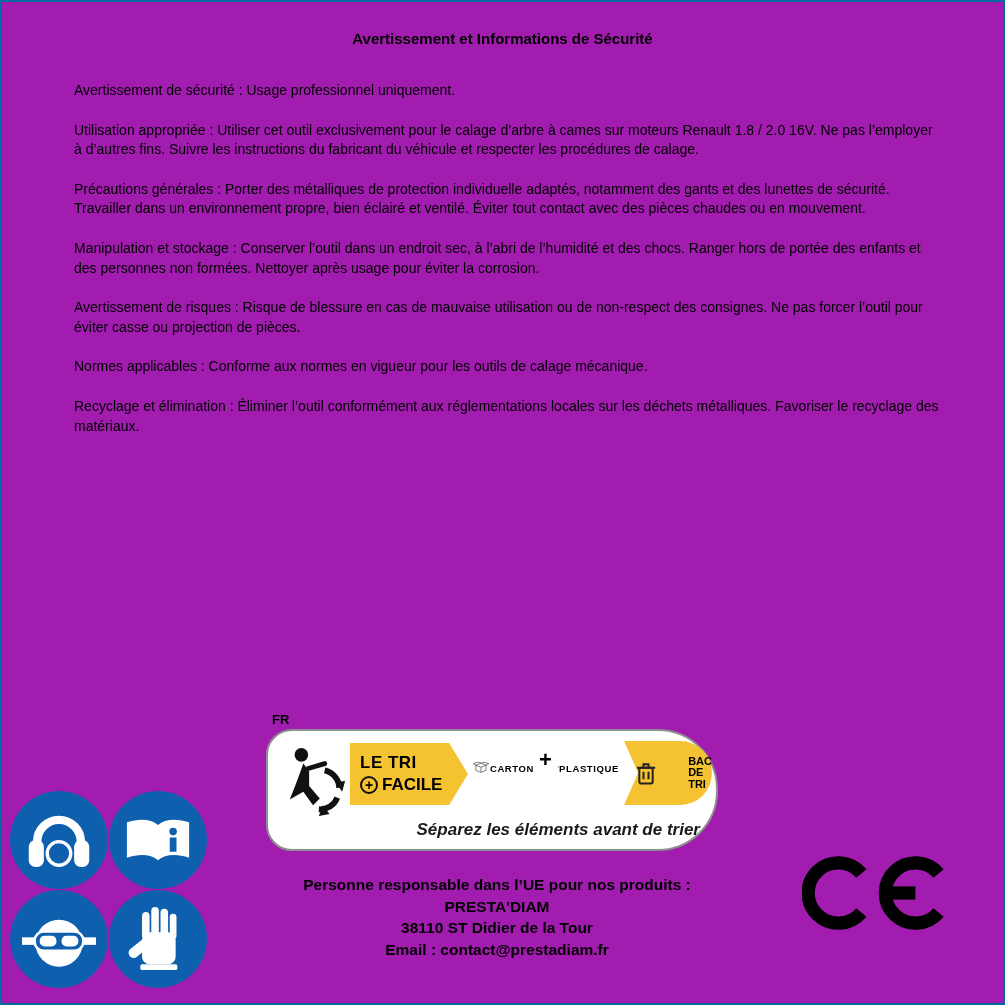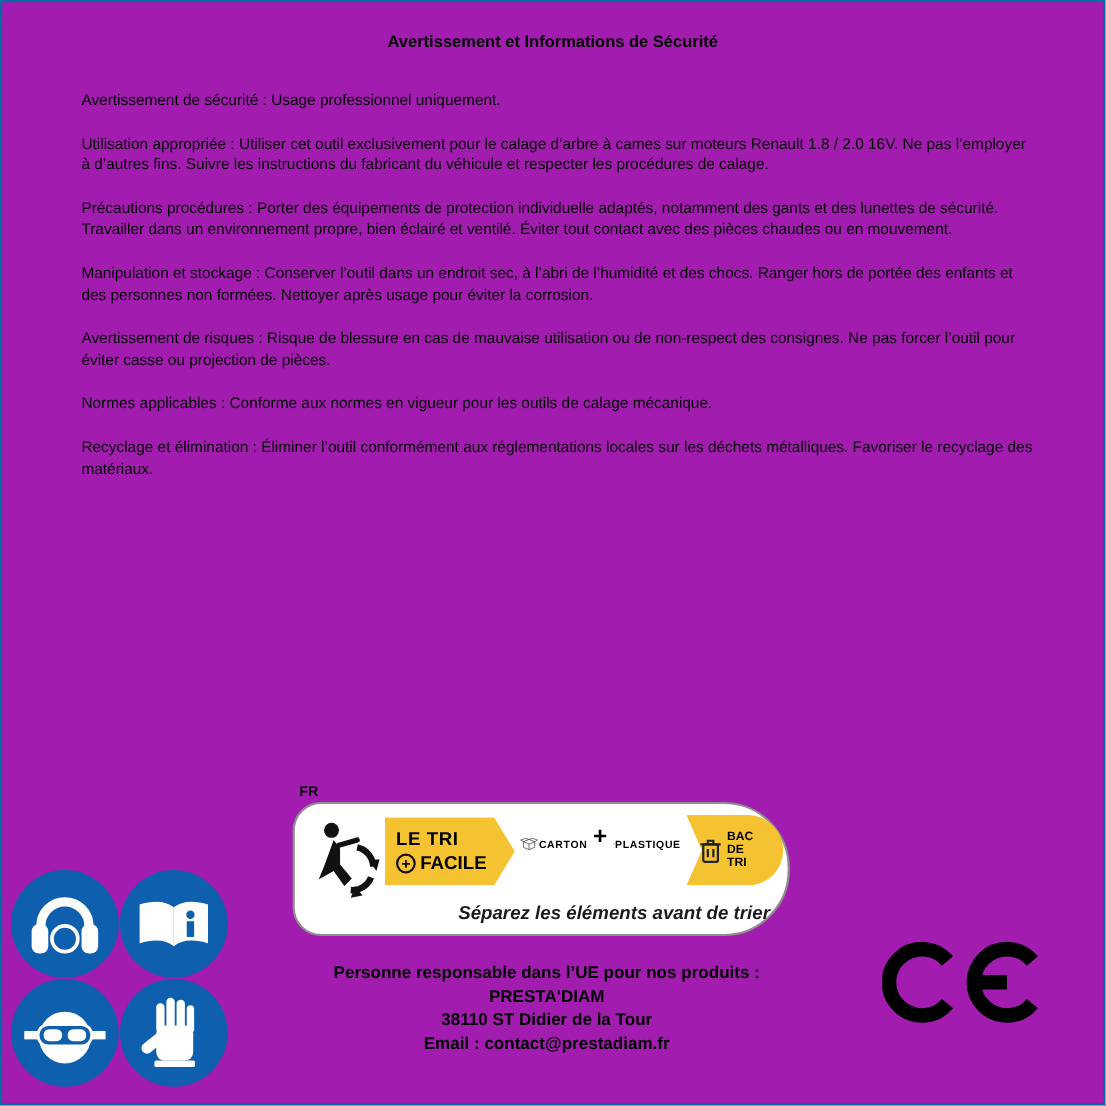--- a/index.html
+++ b/index.html
@@ -73,21 +73,21 @@
   .materials { display:flex; align-items:center; margin-top:16px; margin-left:4px; gap:5px; }
   .material { display:flex; flex-direction:row; align-items:center; width:62px; }
   .material .mat-label { font-size:9.5px; font-weight:bold; letter-spacing:0.6px; margin-top:2px; }
   .mat-plus { font-size:22px; font-weight:bold; margin-top:-14px; }
   .bac {
     position:absolute; right:4px; top:10px;
     width:88px; height:64px;
     background:#F5C332;
     border-radius:0 50px 50px 0;
     clip-path:polygon(0 0, 100% 0, 100% 100%, 0 100%, 16% 50%);
-    display:flex; align-items:center; justify-content:flex-start;
+    display:flex; align-items:center; justify-content:space-between;
     gap:5px; padding-left:12px;
   }
   .bac-text { font-size:11px; font-weight:bold; line-height:1.05; text-align:left; }
   .tagline {
     position:absolute; right:16px; bottom:9px;
     font-size:17px; font-style:italic; font-weight:bold; color:#1a1a1a;
   }
 
   
   .responsible {
@@ -102,21 +102,21 @@
 </head>
 <body>
 
 <div class="page">
 
   <h1 class="title">Avertissement et Informations de Sécurité</h1>
 
   <div class="content">
     <p>Avertissement de sécurité : Usage professionnel uniquement.</p>
     <p>Utilisation appropriée : Utiliser cet outil exclusivement pour le calage d’arbre à cames sur moteurs Renault 1.8 / 2.0 16V. Ne pas l’employer à d’autres fins. Suivre les instructions du fabricant du véhicule et respecter les procédures de calage.</p>
-    <p>Précautions procédures : Porter des équipements de protection individuelle adaptés, notamment des gants et des lunettes de sécurité. Travailler dans un environnement propre, bien éclairé et ventilé. Éviter tout contact avec des pièces chaudes ou en mouvement.</p>
+    <p>Précautions générales : Porter des métalliques de protection individuelle adaptés, notamment des gants et des lunettes de sécurité. Travailler dans un environnement propre, bien éclairé et ventilé. Éviter tout contact avec des pièces chaudes ou en mouvement.</p>
     <p>Manipulation et stockage : Conserver l’outil dans un endroit sec, à l’abri de l’humidité et des chocs. Ranger hors de portée des enfants et des personnes non formées. Nettoyer après usage pour éviter la corrosion.</p>
     <p>Avertissement de risques : Risque de blessure en cas de mauvaise utilisation ou de non-respect des consignes. Ne pas forcer l’outil pour éviter casse ou projection de pièces.</p>
     <p>Normes applicables : Conforme aux normes en vigueur pour les outils de calage mécanique.</p>
     <p>Recyclage et élimination : Éliminer l’outil conformément aux réglementations locales sur les déchets métalliques. Favoriser le recyclage des matériaux.</p>
   </div>
 
   <div class="icons-grid">
     <div class="picto" aria-label="ear-protection">
       <svg viewBox="0 0 100 100">
         <path d="M24 70 V52 a26 26 0 0 1 52 0 V70" fill="none" stroke="#fff" stroke-width="10"></path>

